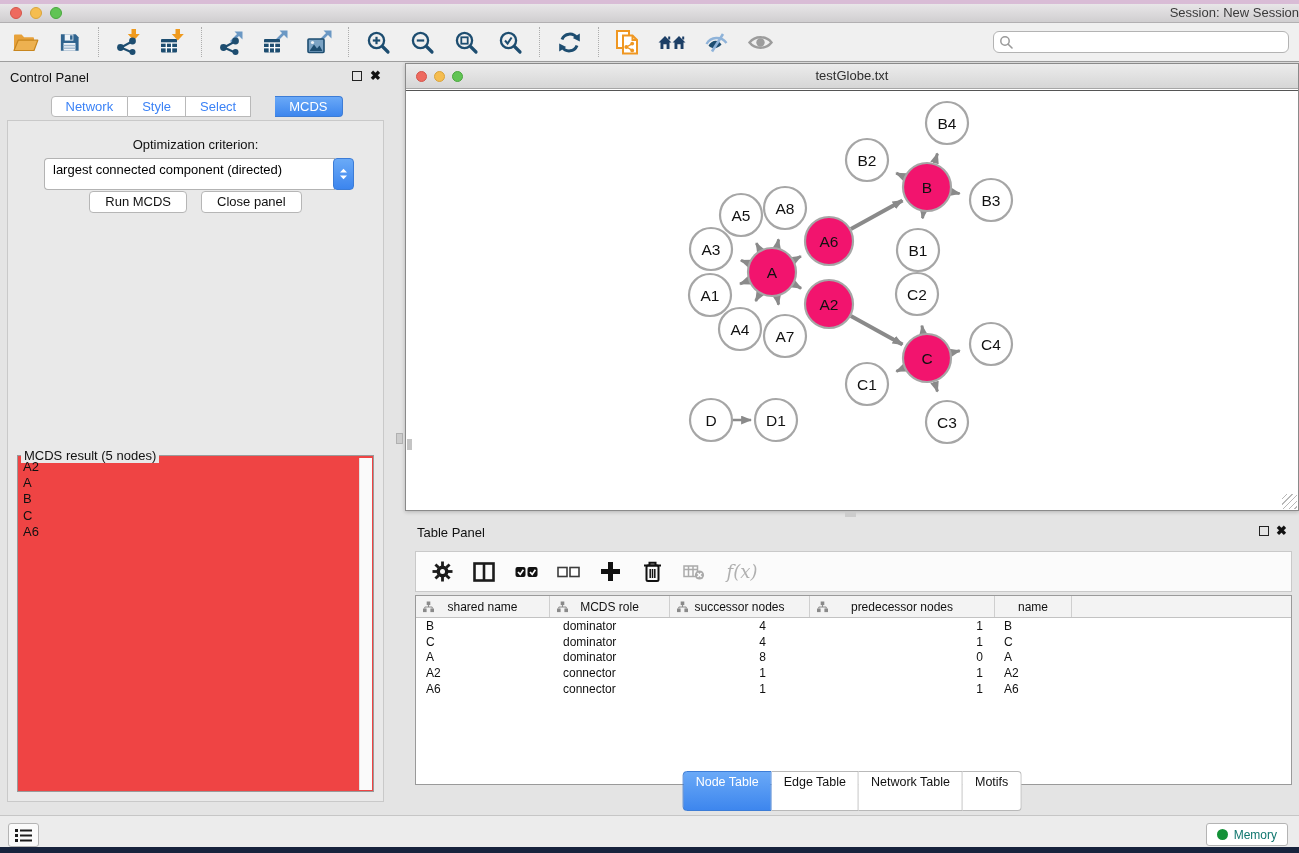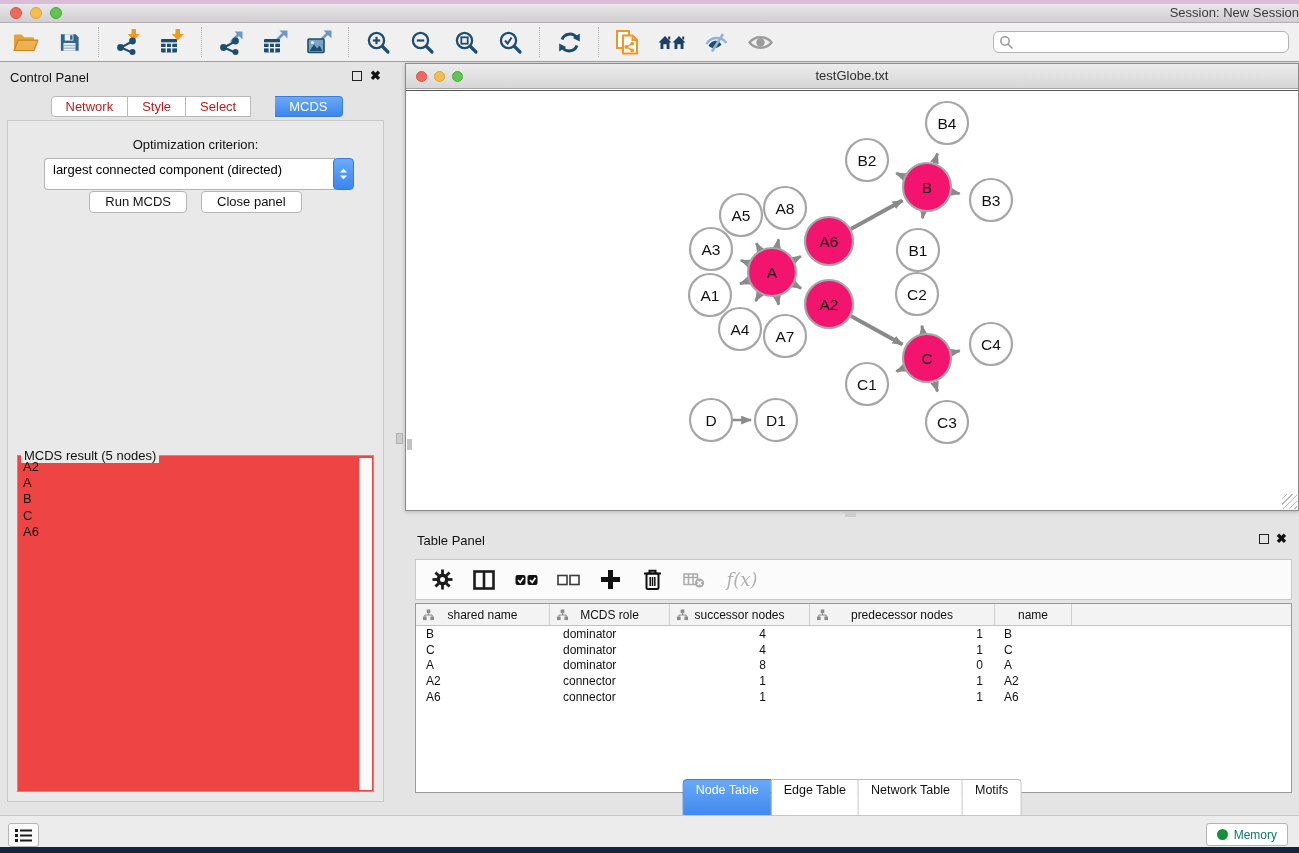--- a/index.html
+++ b/index.html
@@ -26,21 +26,21 @@
   .search-wrap { margin-left:auto; width:296px; height:22px; background:#fff; border:1px solid #b3b3b3; border-radius:6px; display:flex; align-items:center; padding-left:5px; gap:4px; }
   .search-input { border:none; outline:none; flex:1; height:18px; font-size:12px; background:transparent; }
 
   
   .control-panel { position:absolute; left:0; top:62px; width:393px; height:753px; }
   .panel-title { position:absolute; left:10px; top:8px; font-size:13px; color:#111; }
   .win-float { position:absolute; top:9px; width:10px; height:10px; border:1.6px solid #222; background:transparent; }
   .win-close { position:absolute; top:6px; font-size:13px; font-weight:bold; color:#111; line-height:15px; }
   .cp-float { right:31px; } .cp-close { right:12px; }
   .tabs-row { position:absolute; top:34px; left:50%; transform:translateX(-50%); display:flex; }
-  .tab { height:21px; line-height:19px; padding:0 14px; font-size:13px; background:#fff; border:1px solid #b9b9b9; border-left:none; color:#b91c1c; }
+  .tab { height:21px; line-height:19px; padding:0 14px; font-size:13px; background:#fff; border:1px solid #b9b9b9; border-left:none; color:#3b82f6; }
   .tab:first-child { border-left:1px solid #b9b9b9; border-radius:4px 0 0 4px; }
   .tab:last-child { border-radius:0 4px 4px 0;margin-left:24px; }
   .tab.active { background:linear-gradient(#6aa9f7,#3d86ee); border-color:#3c7cd6; color:#fff; }
   .cp-body { position:absolute; left:7px; right:9px; top:58px; bottom:13px; background:#e9e9e9; border:1px solid #c9c9c9; border-radius:0; }
   .opt-label { text-align:center; margin-top:16px; font-size:13px; color:#111; }
   .combo { position:absolute; left:36px; right:29px; top:37px; height:32px; display:flex; }
   .combo-text { flex:1; background:#fff; border:1px solid #b3b3b3; border-right:none; border-radius:4px 0 0 4px; font-size:13px; line-height:22px; padding-left:8px; white-space:nowrap; overflow:hidden; }
   .combo-stepper { width:21px; background:linear-gradient(#6aaaf7,#3c85ee); border:1px solid #3c7cd6; border-radius:4px; margin-left:-2px; display:flex; align-items:center; justify-content:center; }
   .btn-row { position:absolute; top:70px; left:0; right:0; display:flex; justify-content:center; gap:14px; }
   .mac-btn { height:22px; line-height:20px; padding:0 15px; background:#fff; border:1px solid #b6b6b6; border-radius:4px; font-size:13px; color:#111; }
@@ -56,21 +56,21 @@
   .nw-traffic { position:absolute; left:10px; top:7px; display:flex; gap:7px; }
   .light.sm { width:11px; height:11px; }
   .nw-title { text-align:center; line-height:24px; font-size:13px; color:#2e2e2e; }
   .nw-canvas { position:absolute; left:0; top:26px; right:0; bottom:0; background:#fff; border-top:1px solid #555; overflow:hidden; }
   .nw-grip { position:absolute; right:1px; bottom:1px; width:15px; height:15px; background:repeating-linear-gradient(135deg, transparent 0 3px, #b8b8b8 3px 4px); }
   .nw-mark-left { position:absolute; left:1px; top:348px; width:5px; height:11px; background:#c4c4c4; }
   .split-handle-v { position:absolute; left:396px; top:433px; width:7px; height:11px; background:#cccccc; border:1px solid #b0b0b0; }
   .split-handle-h { position:absolute; left:845px; top:512px; width:11px; height:5px; background:#cccccc; }
 
   
-  .table-panel { position:absolute; left:405px; top:518px; width:894px; height:297px;margin-top:8px; }
+  .table-panel { position:absolute; left:405px; top:518px; width:894px; height:297px; }
   .tp-float { right:30px; } .tp-close { right:12px; }
   .tp-toolbar { position:absolute; left:10px; right:7px; top:33px; height:41px; background:#fbfbfb; border:1px solid #c9c9c9; display:flex; align-items:center; gap:16px; padding-left:13px; }
   .tp-btn { display:flex; align-items:center; justify-content:center; width:26px; height:26px; }
   .fx-label { font-family:"DejaVu Serif", serif; font-style:italic; font-size:18px; color:#b0b0b0; }
   .tp-table { position:absolute; left:10px; right:7px; top:77px; bottom:30px; background:#fff; border:1px solid #9a9a9a; overflow:hidden; }
   .tt-head { display:grid; grid-template-columns:134px 120px 140px 185px 77px 1fr; height:22px; background:#f3f3f3; border-bottom:1px solid #c2c2c2; }
   .tt-hcell { position:relative; display:flex; align-items:center; justify-content:center; font-size:12px; color:#111; border-right:1px solid #cfcfcf; }
   .tt-hcell .hicon { position:absolute; left:7px; top:5px; }
   .tt-hcell.filler { border-right:none; }
   .tt-row { display:grid; grid-template-columns:134px 120px 140px 185px 77px 1fr; height:15.8px; align-items:center; font-size:12px; color:#111; }

